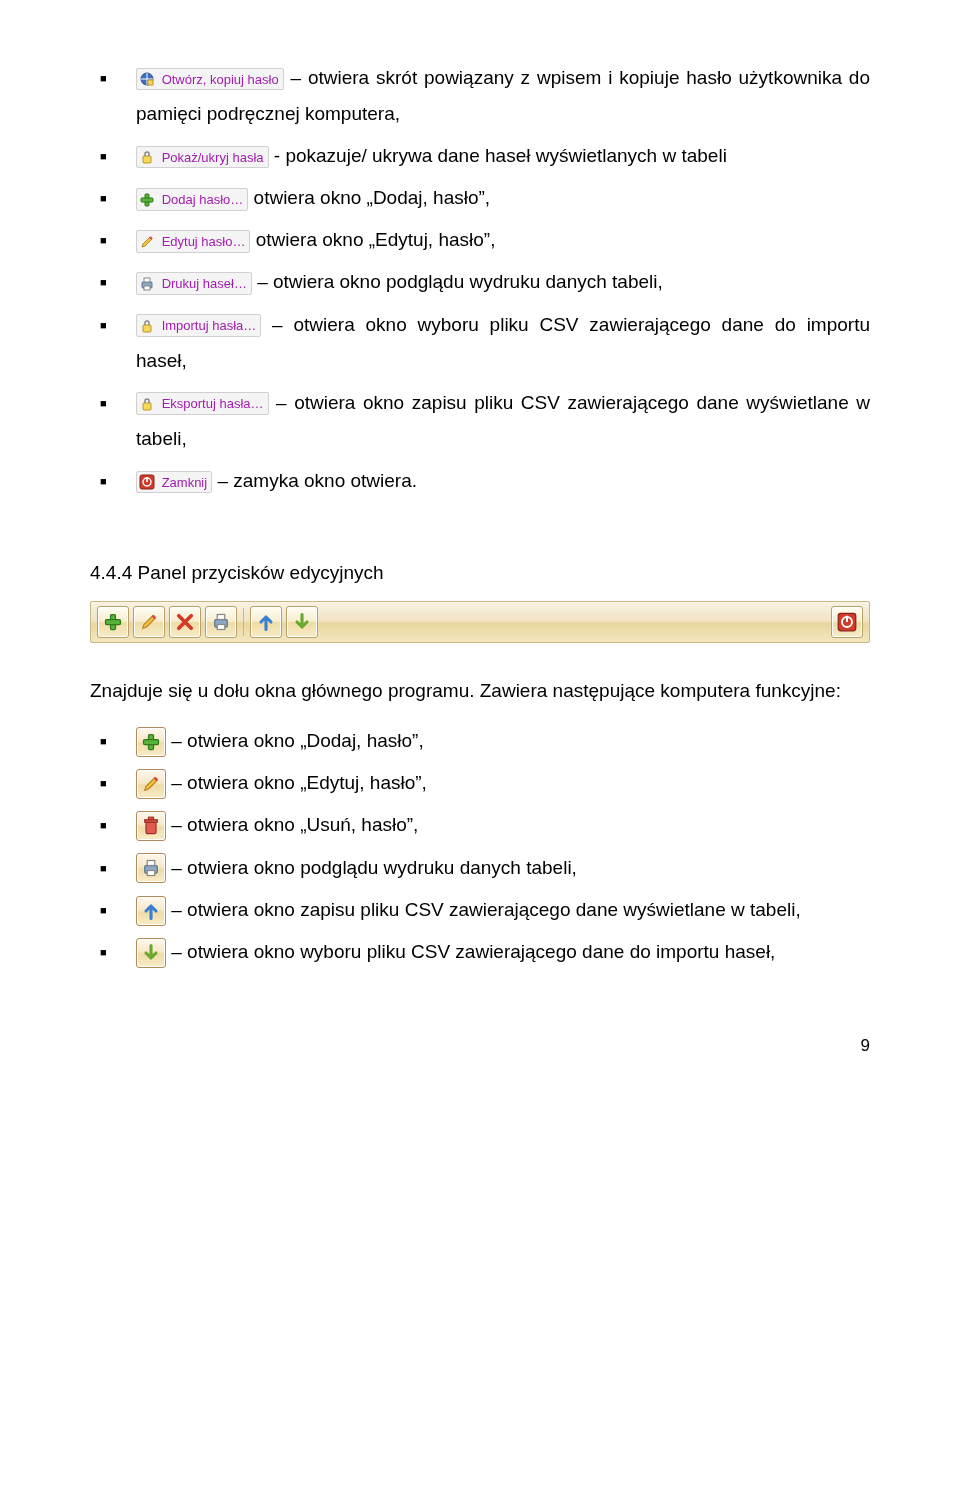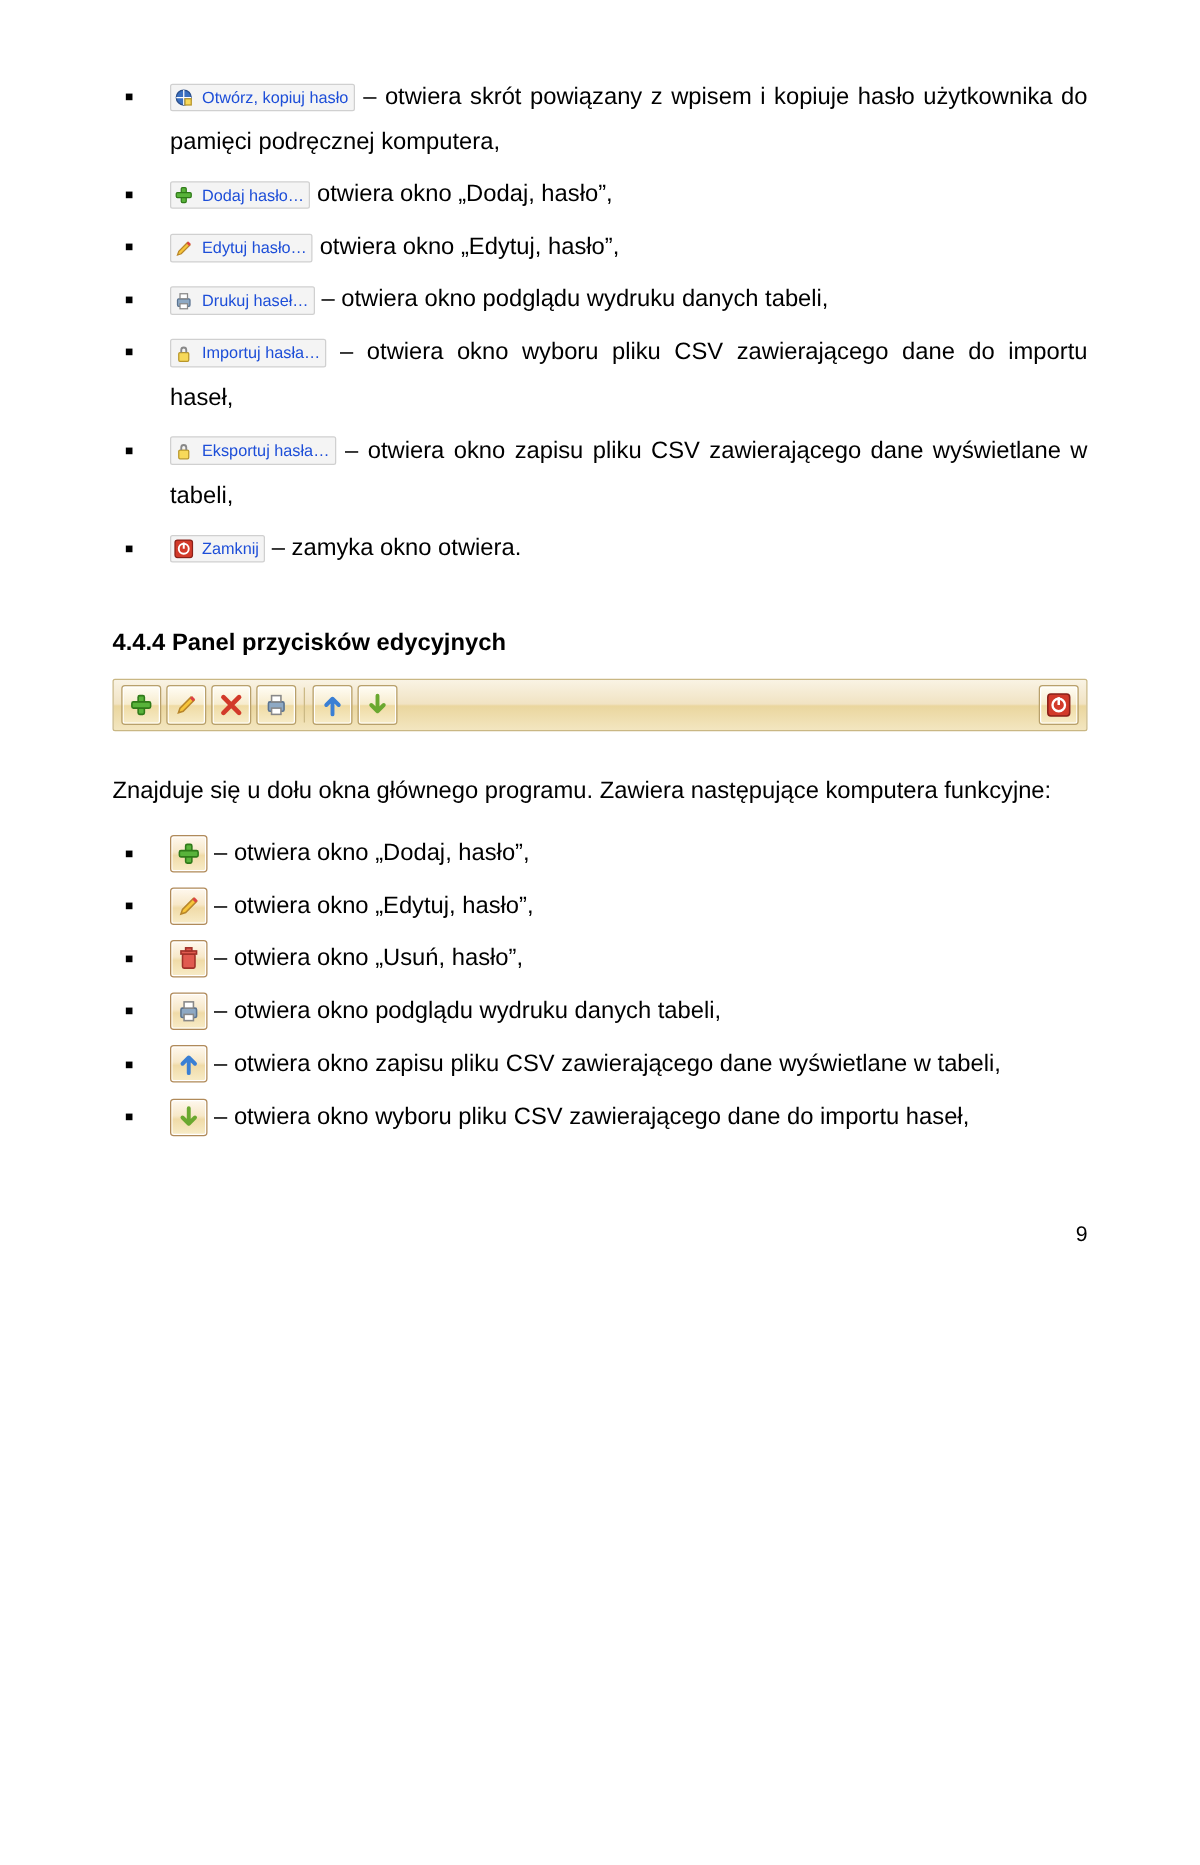--- a/index.html
+++ b/index.html
@@ -35,21 +35,21 @@
   }
   .menu-btn {
     display: inline-block;
     vertical-align: middle;
     background: #f4f4f4;
     border: 1px solid #d0d0d0;
     border-radius: 2px;
     padding: 1px 4px 1px 2px;
     font-family: Tahoma, Arial, sans-serif;
     font-size: 13px;
-    color: #1d4ed8;
+    color: #a21caf;
     line-height: 18px;
     white-space: nowrap;
   }
   .menu-btn .micon {
     display: inline-block;
     vertical-align: middle;
     width: 16px;
     height: 16px;
     margin-right: 3px;
   }
@@ -64,22 +64,22 @@
     border: 1px solid #b08a5a;
     border-radius: 3px;
     background: linear-gradient(#fff8ee, #f7e8c9 45%, #f0dba8 55%, #f8ecc8);
     box-shadow: inset 0 0 0 1px #fff;
     position: relative;
   }
   .big-btn svg { position:absolute; left:4px; top:4px; }
 
   h2.section {
     font-size: 19px;
-    font-weight: bold;
-    margin: 40px 0 10px 0;
+    font-weight: normal;
+    margin: 56px 0 10px 0;
   }
 
   .toolbar {
     width: 100%;
     height: 42px;
     background: linear-gradient(#f9f3e4, #f1e3c3 48%, #ead69e 52%, #f3e6c0);
     border: 1px solid #c9b784;
     border-radius: 2px;
     box-sizing: border-box;
     padding: 4px 6px;
@@ -181,20 +181,28 @@
 
   <li>
     <span class="menu-btn">
       <span class="micon"><svg width="16" height="16">
             <use href="#ico-open"></use>
           </svg></span>
       <span class="mtext">Otwórz, kopiuj hasło</span>
     </span><span> – otwiera skrót powiązany z wpisem i kopiuje hasło użytkownika do pamięci podręcznej komputera,</span>
   </li>
 
+  <li>
+    <span class="menu-btn">
+      <span class="micon"><svg width="16" height="16">
+            <use href="#ico-lock"></use>
+          </svg></span>
+      <span class="mtext">Pokaż/ukryj hasła</span>
+    </span><span> - pokazuje/ ukrywa dane haseł wyświetlanych w tabeli</span>
+  </li>
 
   <li>
     <span class="menu-btn">
       <span class="micon"><svg width="16" height="16">
             <use href="#ico-add"></use>
           </svg></span>
       <span class="mtext">Dodaj hasło…</span>
     </span><span> otwiera okno „Dodaj, hasło”,</span>
   </li>
 

